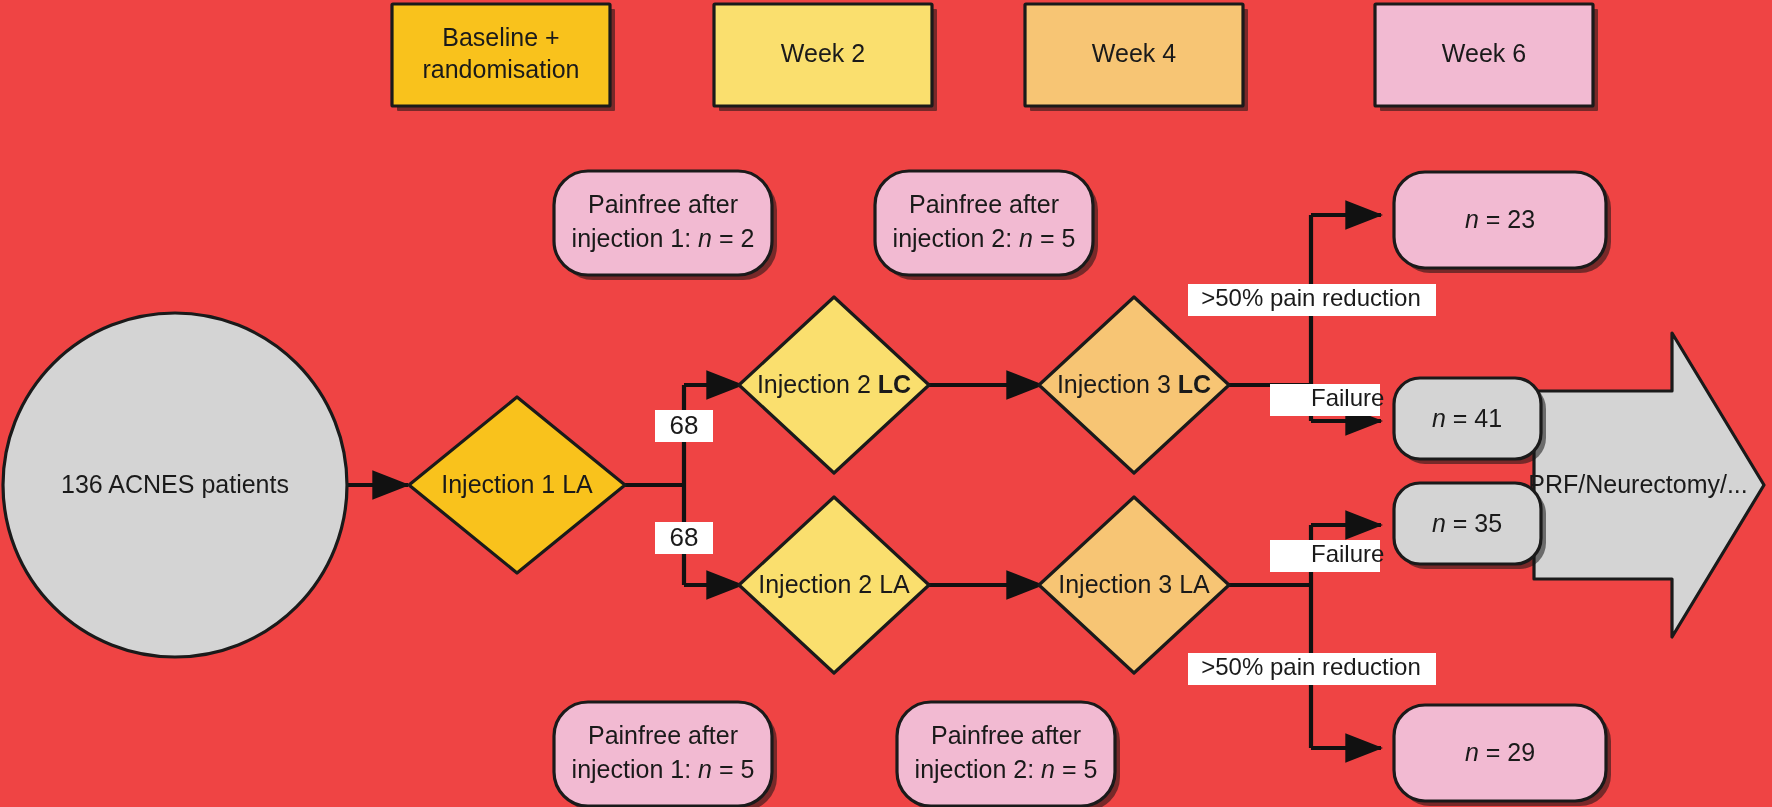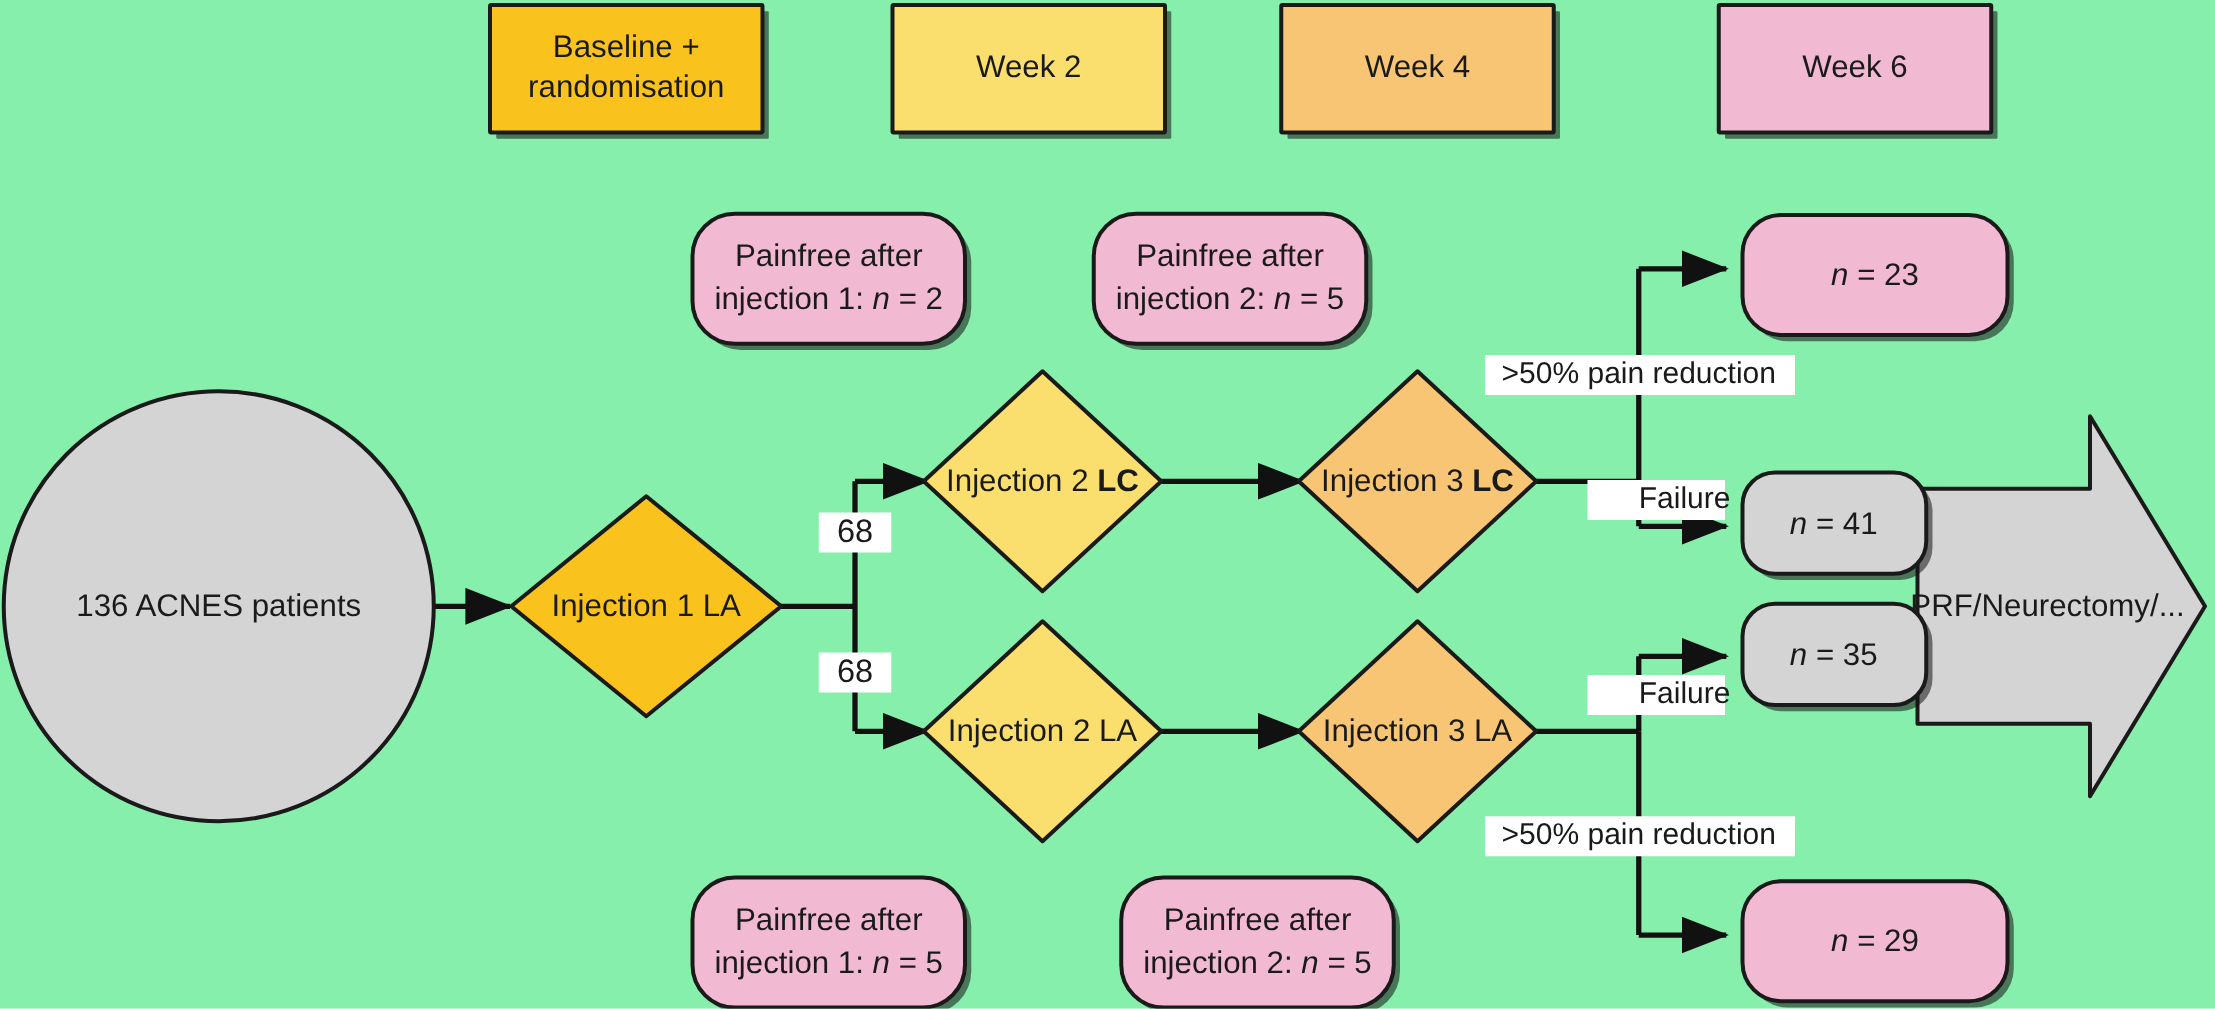--- a/index.html
+++ b/index.html
@@ -10,21 +10,21 @@
   body {
     width: 1772px;
     height: 807px;
     font-family: "Liberation Sans", sans-serif;
     overflow: hidden;
   }
   #stage {
     position: relative;
     width: 1772px;
     height: 807px;
-    background: #86efac;
+    background: #ef4444;
   }
   svg#flow {
     position: absolute;
     left: 0;
     top: 0;
     width: 1772px;
     height: 807px;
     display: block;
   }
   .node-shape {

